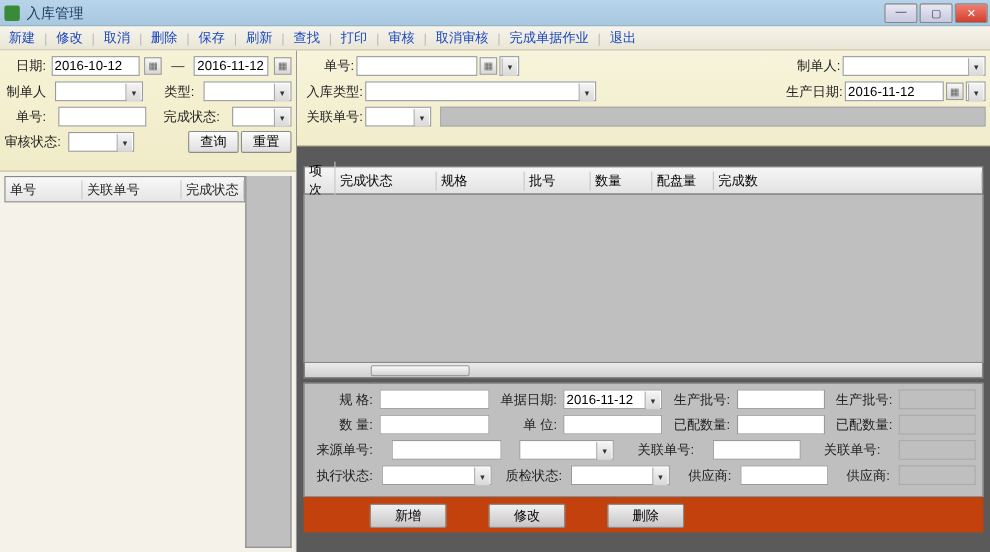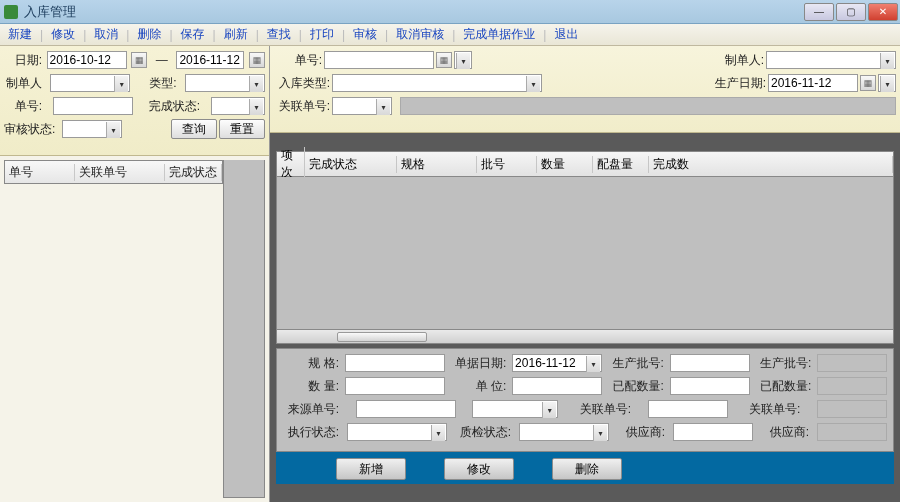--- a/index.html
+++ b/index.html
@@ -196,21 +196,21 @@
   .detail-form {
     background:#bfbfbf;
     border:1px solid #888;
     padding:4px 6px 6px 6px;
   }
   .detail-form .row { margin-bottom:3px; }
   .detail-form input.fld { background:#fff; }
   .btm-btns {
     display:flex; justify-content:flex-start; gap:38px;
     padding:6px 0 4px 60px;
-    background:#0369a1;
+    background:#c2410c;
   }
   .blur-redact {
     background:#bfbfbf;
     border:1px solid #aaa;
     height:18px;
   }
   .dash{color:#333; margin:0 4px;}
 </style>
 </head>
 <body>

